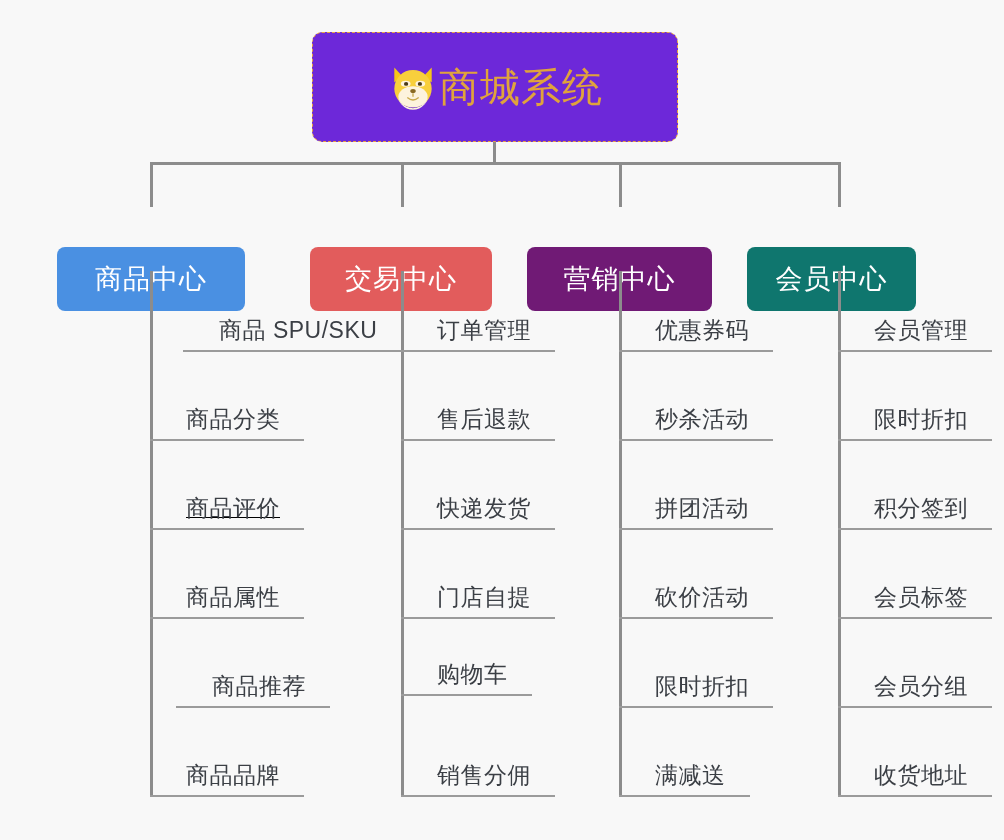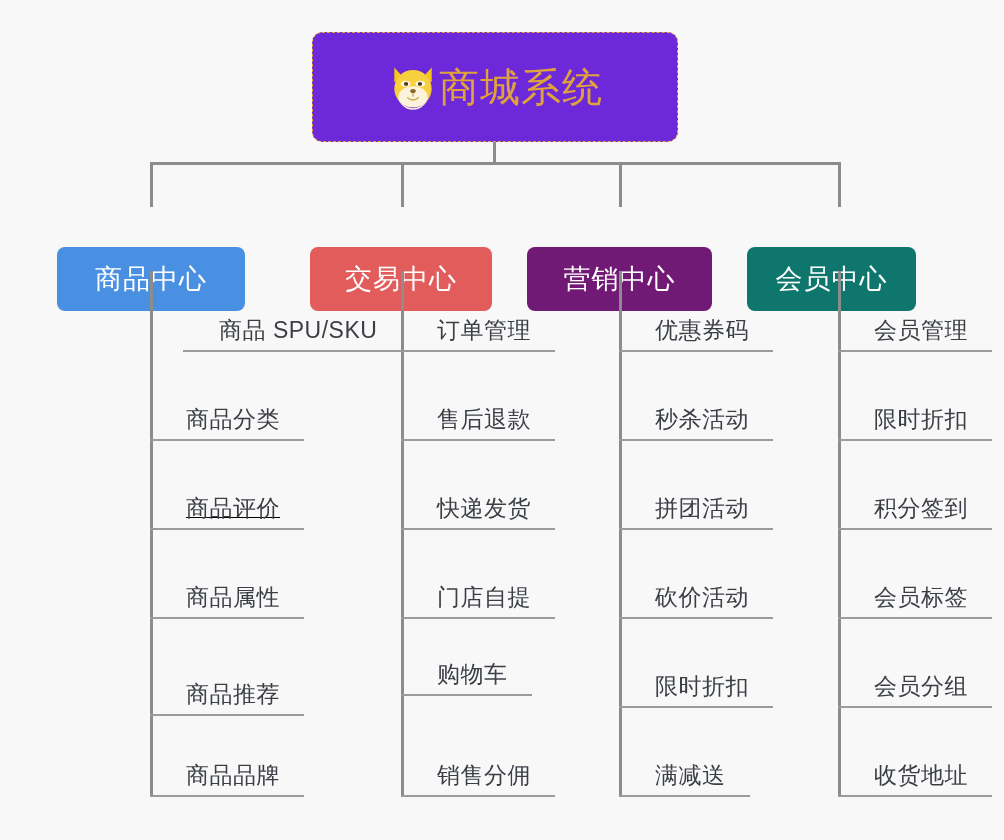--- a/index.html
+++ b/index.html
@@ -161,21 +161,21 @@
         </div>
         <div class="leaf" style="top: 81px;">
           <div class="leaf-inner"><span class="leaf-label">商品分类</span></div>
         </div>
         <div class="leaf" style="top: 170px; text-decoration: underline;">
           <div class="leaf-inner"><span class="leaf-label">商品评价</span></div>
         </div>
         <div class="leaf" style="top: 259px;">
           <div class="leaf-inner"><span class="leaf-label">商品属性</span></div>
         </div>
-        <div class="leaf" style="top: 356px;">
+        <div class="leaf" style="top: 348px; margin-left: 26px;">
           <div class="leaf-inner"><span class="leaf-label">商品推荐</span></div>
         </div>
         <div class="leaf" style="top: 437px;">
           <div class="leaf-inner"><span class="leaf-label">商品品牌</span></div>
         </div>
       </div>
       <div class="conn conn-drop" style="left: 401px;"></div>
       <div class="cat-head" style="left: 310px; width: 182px; background: rgb(226, 92, 92);">
         <span>交易中心</span>
       </div>

